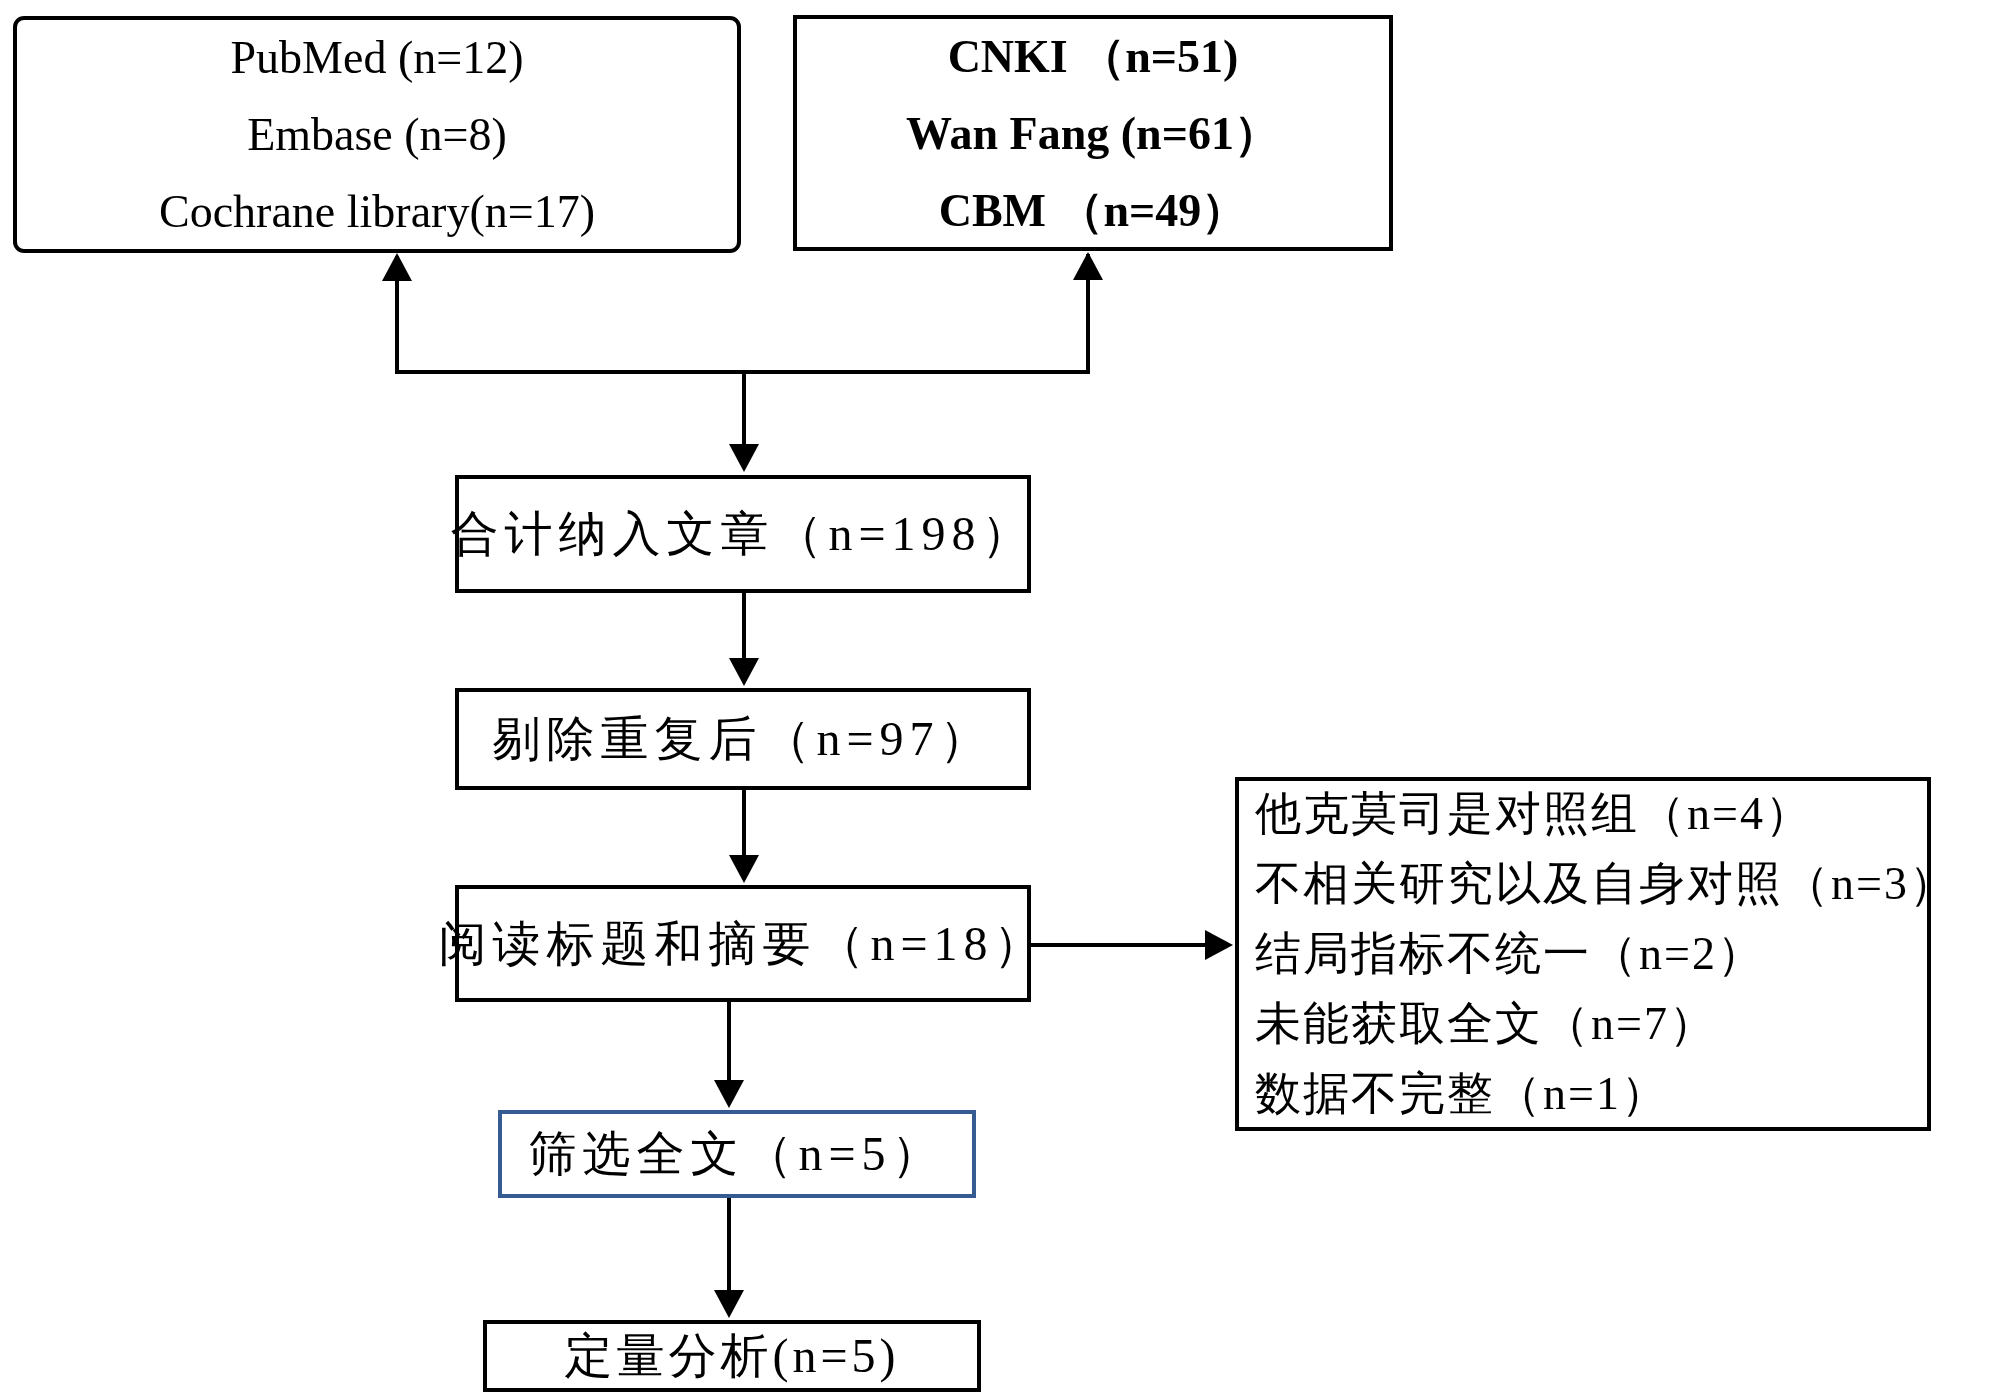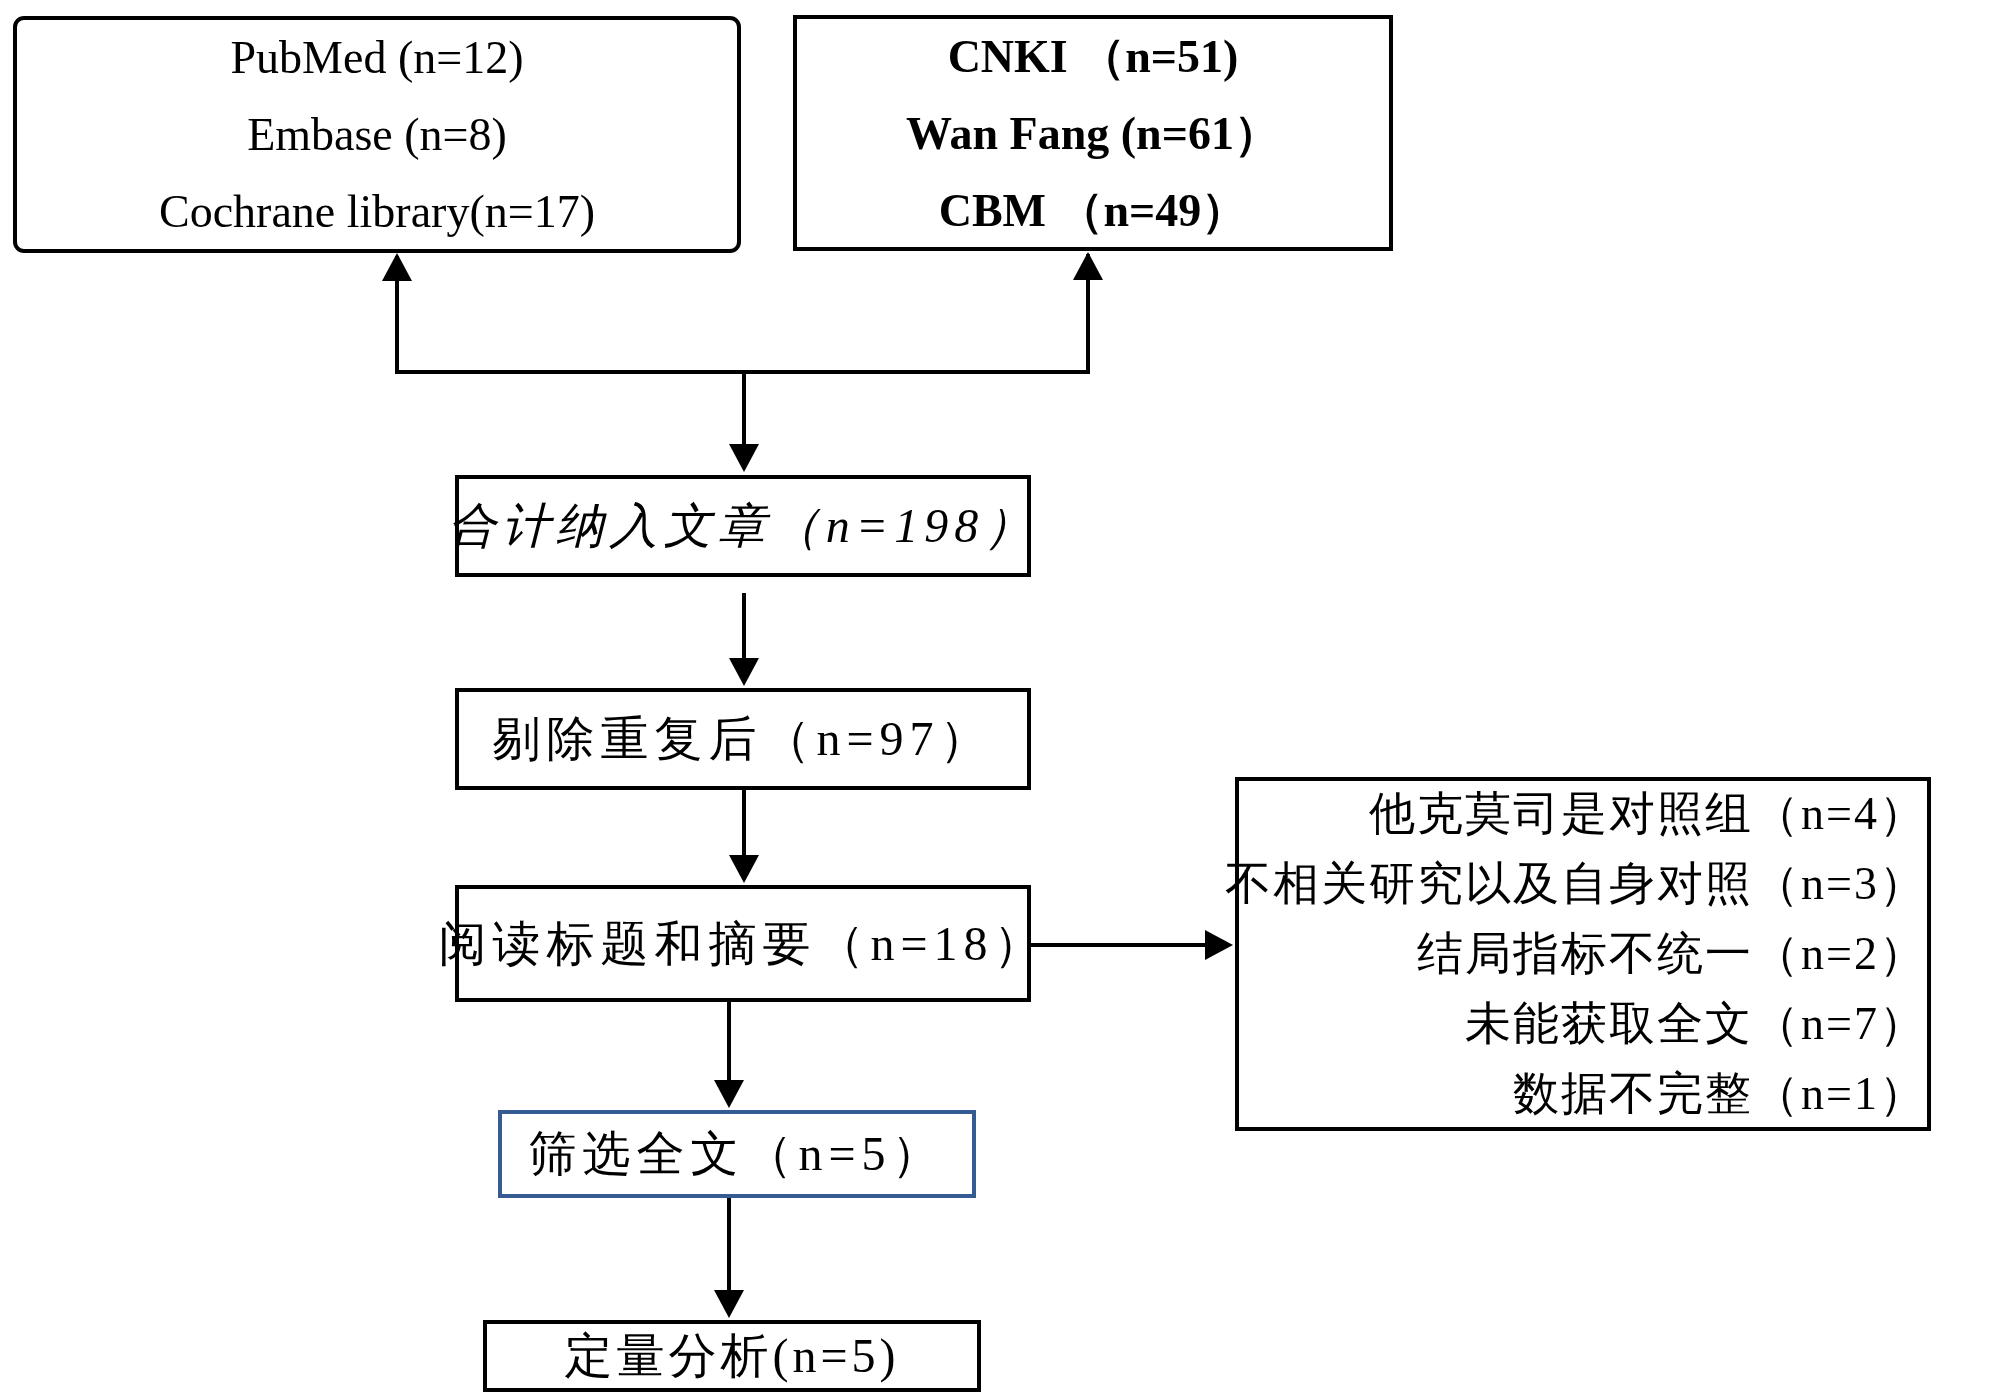--- a/index.html
+++ b/index.html
@@ -43,42 +43,42 @@
   </div>
 
   <div class="line" style="left:395px;top:370px;width:695px;height:4px;"></div>
   <div class="line" style="left:395px;top:256px;width:4px;height:118px;"></div>
   <div class="arr up" style="left:382px;top:253px;"></div>
   <div class="line" style="left:1086px;top:254px;width:4px;height:120px;"></div>
   <div class="arr up" style="left:1073px;top:252px;"></div>
   <div class="line" style="left:742px;top:372px;width:4px;height:76px;"></div>
   <div class="arr down" style="left:729px;top:444px;"></div>
 
-  <div class="box" style="left:455px;top:475px;width:576px;height:102px;font-style:italic;">
+  <div class="box" style="left:455px;top:475px;width:576px;height:118px;">
     <span class="bline cjk-single">合计纳入文章（n=198）</span>
   </div>
 
   <div class="line" style="left:742px;top:593px;width:4px;height:68px;"></div>
   <div class="arr down" style="left:729px;top:658px;"></div>
 
   <div class="box" style="left:455px;top:688px;width:576px;height:102px;">
     <span class="bline cjk-single">剔除重复后（n=97）</span>
   </div>
 
   <div class="line" style="left:742px;top:790px;width:4px;height:68px;"></div>
   <div class="arr down" style="left:729px;top:855px;"></div>
 
   <div class="box" style="left:455px;top:885px;width:576px;height:117px;">
     <span class="bline cjk-single">阅读标题和摘要（n=18）</span>
   </div>
 
   <div class="line" style="left:1031px;top:943px;width:178px;height:4px;"></div>
   <div class="arr right" style="left:1205px;top:930px;"></div>
 
-  <div class="box excl" style="left:1235px;top:777px;width:696px;height:354px;align-items:flex-end;">
+  <div class="box excl" style="left:1235px;top:777px;width:696px;height:354px;">
     <span class="bline">他克莫司是对照组（n=4）</span>
     <span class="bline">不相关研究以及自身对照（n=3）</span>
     <span class="bline">结局指标不统一（n=2）</span>
     <span class="bline">未能获取全文（n=7）</span>
     <span class="bline">数据不完整（n=1）</span>
   </div>
 
   <div class="line" style="left:727px;top:1002px;width:4px;height:80px;"></div>
   <div class="arr down" style="left:714px;top:1080px;"></div>
 

